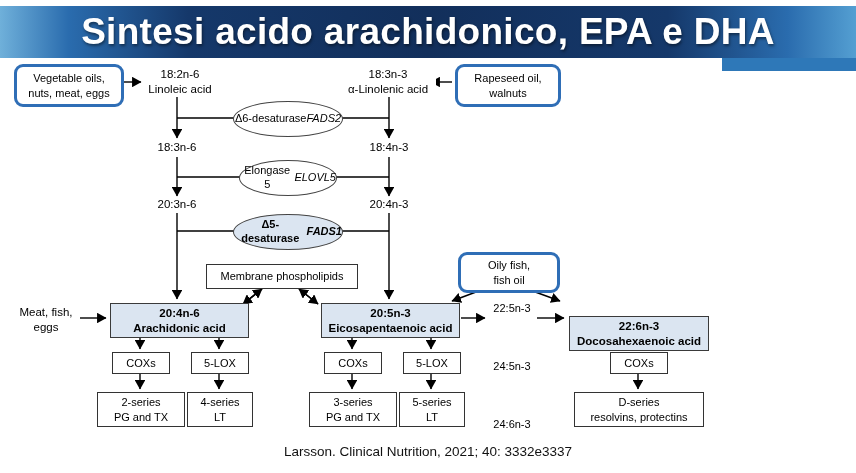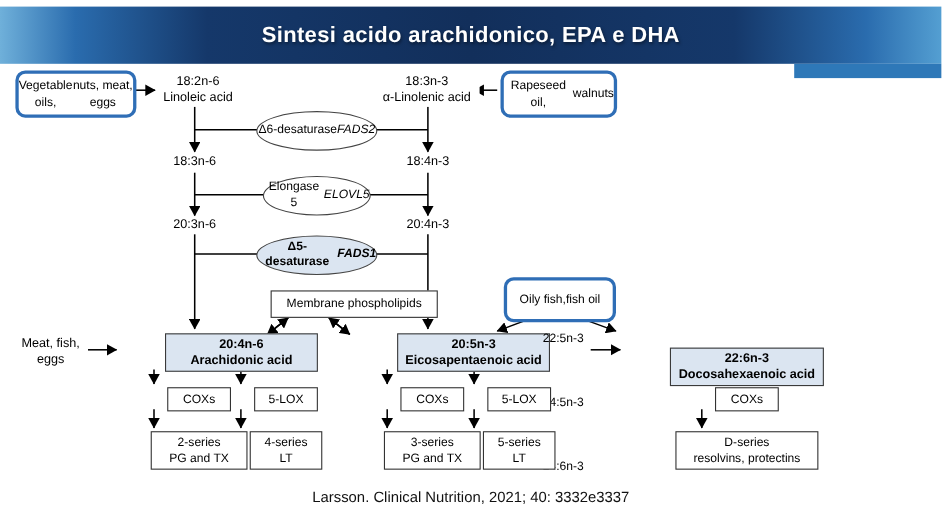--- a/index.html
+++ b/index.html
@@ -2,32 +2,32 @@
 <html><head>
 <meta charset="utf-8">
 <style>
   html,body{margin:0;padding:0;}
   body{font-family:"Liberation Sans",sans-serif;background:#ffffff;}
   .slide{position:relative;width:856px;height:473px;background:#ffffff;overflow:hidden;}
   .abs{position:absolute;}
   .banner{left:0;top:6px;width:856px;height:52px;
     background:linear-gradient(90deg,#6fb0da 0%,#2a6cae 8%,#15386a 22%,#122f5b 50%,#15386a 78%,#2a6cae 92%,#549fd2 100%);
     display:flex;align-items:center;justify-content:center;z-index:2;}
-  .banner-title{color:#ffffff;font-size:20px;font-weight:bold;letter-spacing:0.3px;
+  .banner-title{color:#ffffff;font-size:37px;font-weight:bold;letter-spacing:0.3px;
     text-shadow:1px 2px 3px rgba(0,0,0,0.45);}
   .right-strip{right:0;top:58px;width:134px;height:13px;background:#2e78b8;z-index:2;}
-  .src-box{border:3px solid #2f6eb6;border-radius:9px;background:#fff;display:flex;flex-direction:row;
+  .src-box{border:3px solid #2f6eb6;border-radius:9px;background:#fff;display:flex;flex-direction:column;
     align-items:center;justify-content:center;font-size:11px;line-height:1.3;text-align:center;z-index:3;}
   .txt{display:flex;flex-direction:column;align-items:center;font-size:11.5px;line-height:1.3;text-align:center;z-index:3;background:#fff;}
   .enzyme{border:1.3px solid #444;border-radius:50%;background:#fff;display:flex;flex-direction:row;
     align-items:center;justify-content:center;font-size:11px;line-height:1.25;text-align:center;z-index:3;}
   .enzyme .it{font-style:italic;}
   .enzyme.shaded{background:#dbe5f1;font-weight:bold;}
   .box{border:1px solid #333;background:#fff;display:flex;flex-direction:column;align-items:center;
-    justify-content:center;font-size:11px;line-height:1.3;text-align:center;z-index:3;margin-left:40px;}
+    justify-content:center;font-size:11px;line-height:1.3;text-align:center;z-index:3;}
   .prod{border:1.5px solid #3a3a3a;background:#dbe5f1;font-weight:bold;font-size:11.5px;}
   .stack{display:flex;flex-direction:column;font-size:11px;line-height:14px;text-align:center;z-index:3;gap:44px;}
   .citation{left:0;right:0;top:444px;text-align:center;font-size:13.5px;color:#111;z-index:3;}
   svg.overlay{left:0;top:0;z-index:1;}
 </style>
 </head>
 <body>
 
 <div class="slide">
 

